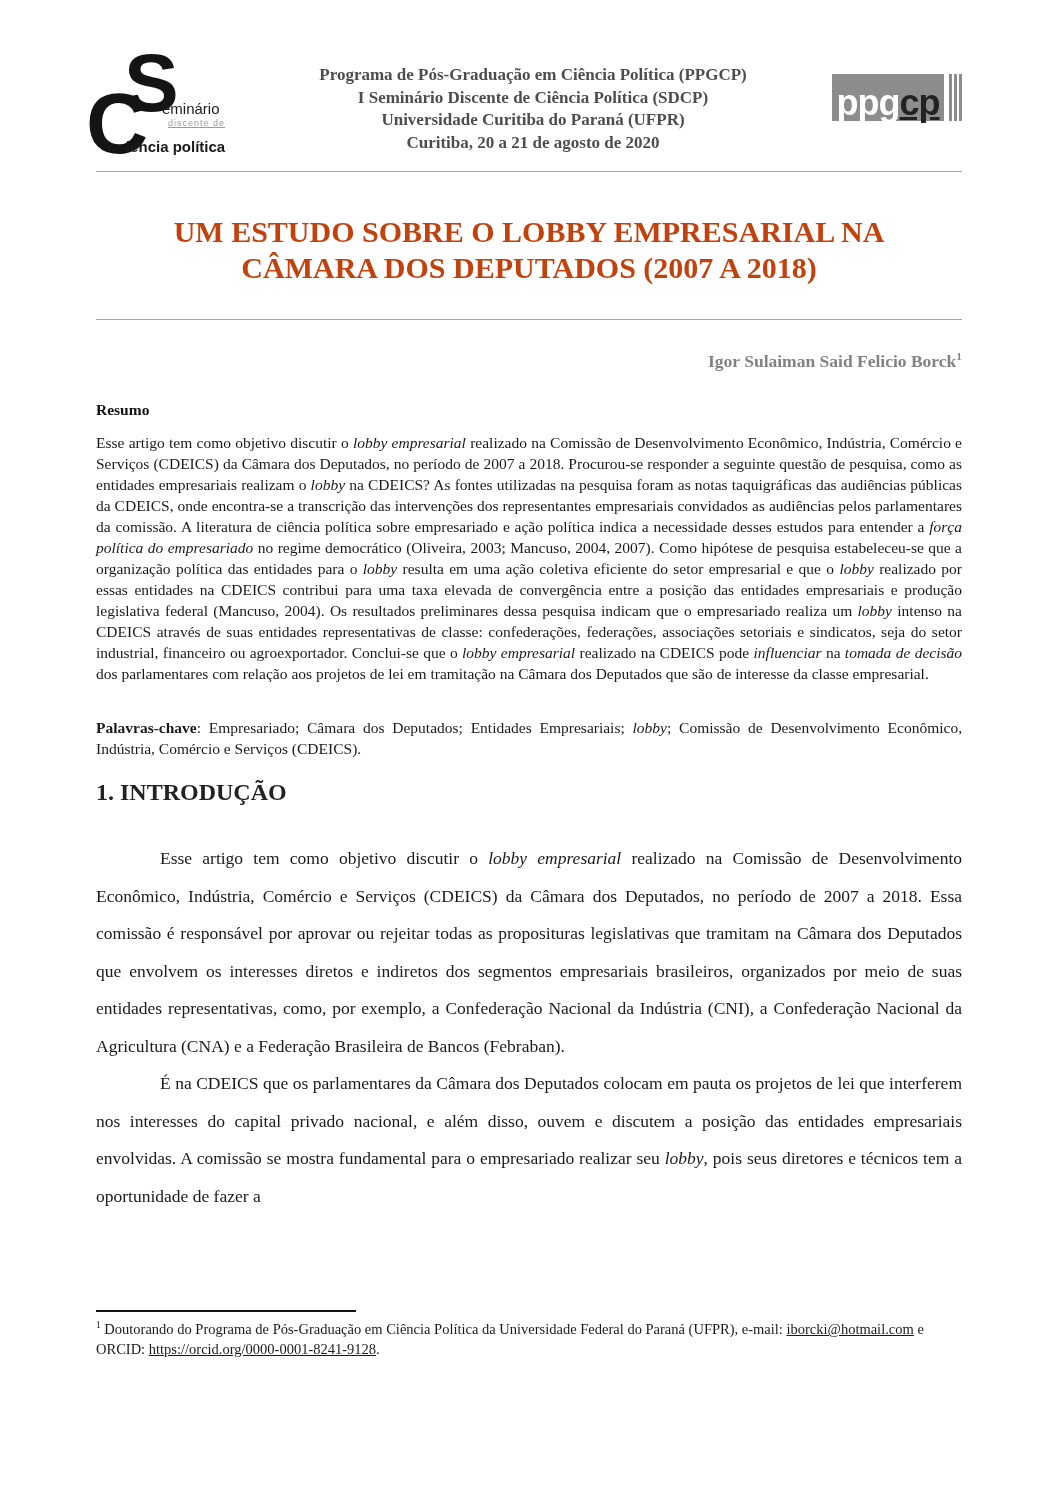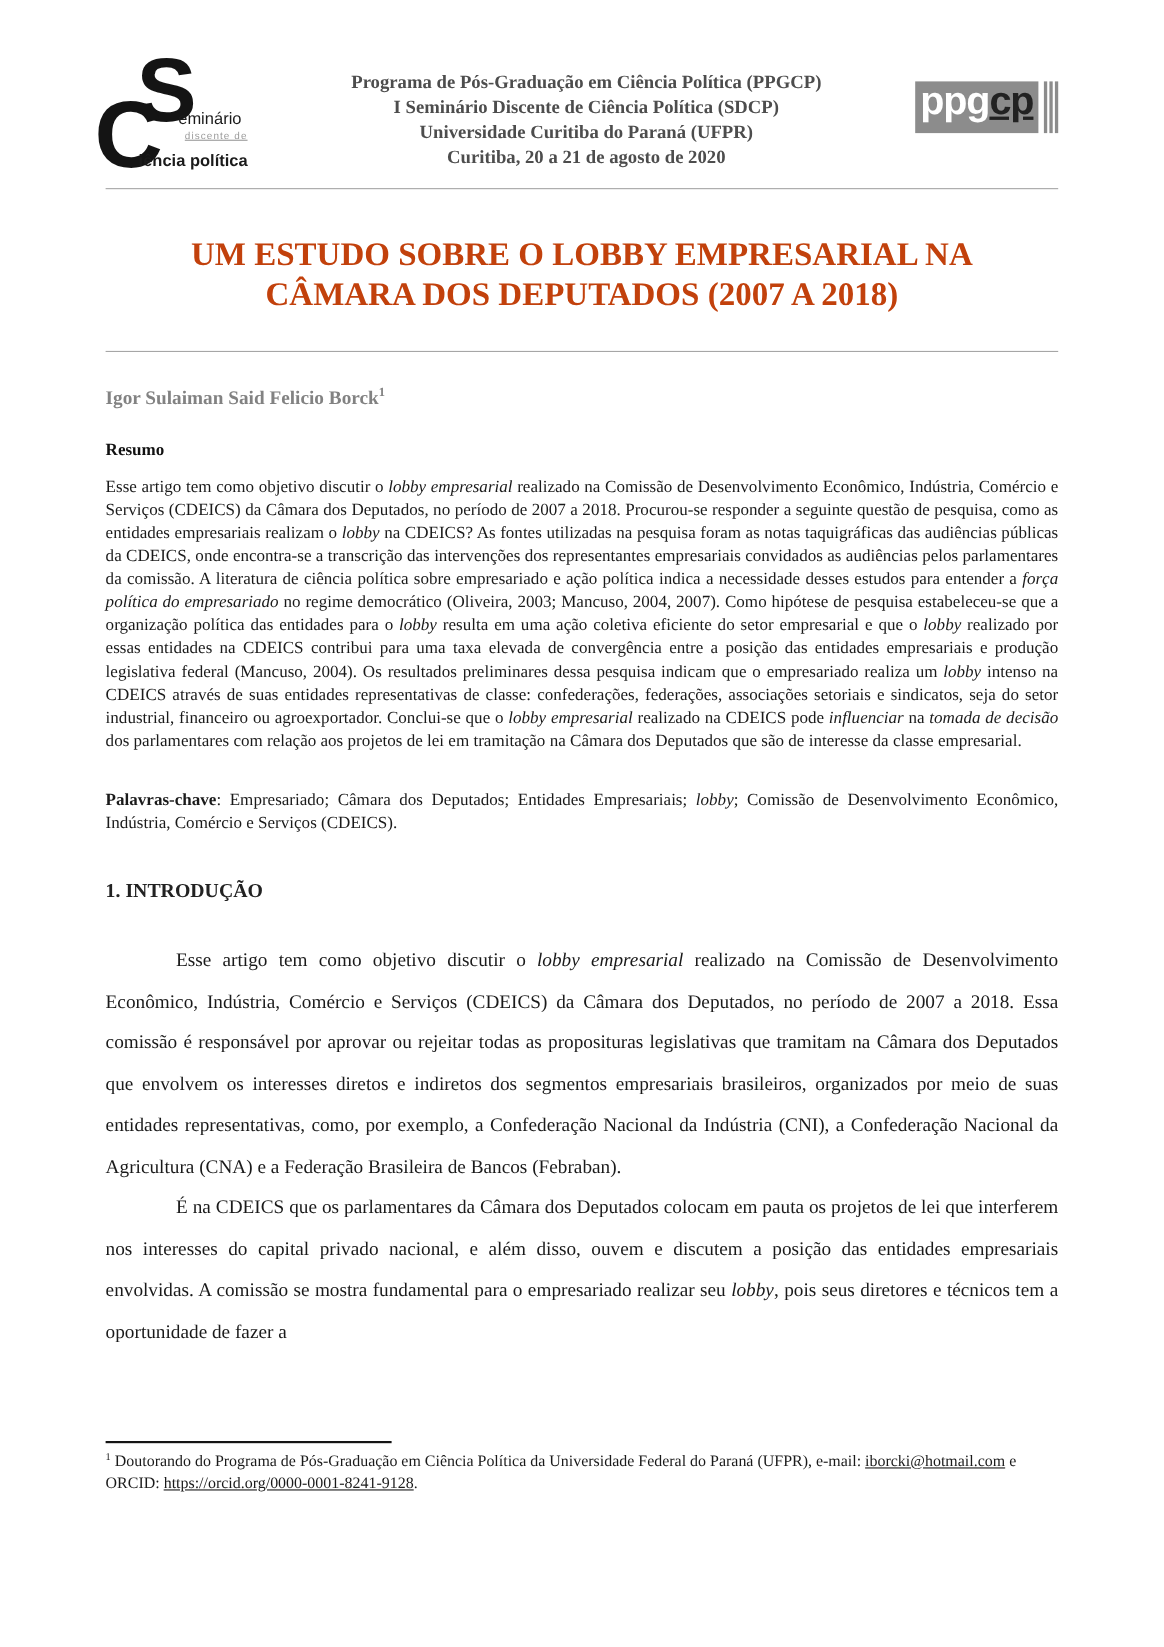--- a/index.html
+++ b/index.html
@@ -22,47 +22,47 @@
   .glyph-c { position:absolute; top:20px; left:-10px; font-size:86px; font-weight:700; color:#141414; }
   .txt-seminario { position:absolute; top:46px; left:66px; font-size:15px; color:#1a1a1a; white-space:nowrap; }
   .txt-discente  { position:absolute; top:64px; left:72px; font-size:9px; color:#9a9a9a; letter-spacing:1px; white-space:nowrap;text-decoration:underline; }
   .txt-ciencia   { position:absolute; top:84px; left:30px; font-size:15px; font-weight:700; color:#1a1a1a; white-space:nowrap; }
 
   .center-block { flex:1; text-align:center; padding-top:10px;
                   font-weight:bold; font-size:17px; line-height:22.5px; color:#4d4d4d; }
 
   .logo-right { flex:none; margin-top:20px; display:flex; align-items:flex-start; }
   .ppg-box { width:112px; height:47px; background:#8c8c8c;
-             display:flex; align-items:flex-start; justify-content:center;
+             display:flex; align-items:flex-end; justify-content:center;
              font-family:"Liberation Sans", sans-serif; font-weight:bold;
              font-size:36px; line-height:1; letter-spacing:-1px; }
   .ppg-white { color:#ffffff; }
   .ppg-dark  { color:#222222;text-decoration:underline; }
   .stripes { display:flex; margin-left:3px; }
   .stripe { width:3px; height:47px; background:#8c8c8c; margin-left:2px; }
 
   
   .rule { border:none; border-top:1px solid #a6a6a6; margin:0; }
   .rule-1 { margin-top:3px; }
   .rule-2 { margin-top:33px; }
 
   
   .title { margin:42px auto 0 auto; max-width:800px; text-align:center;
            font-size:30px; line-height:36px; font-weight:bold; color:#c2410c; }
 
-  .author { margin-top:31px; font-weight:bold;
+  .author { margin-top:31px; text-align:right; font-weight:bold;
             color:#828282; font-size:17.5px; }
 
   
   .resumo-h { margin-top:29px; text-align:left; font-weight:bold; font-size:15.5px; color:#111; }
   .abstract { margin-top:13px; text-align:justify; font-size:15.5px; line-height:21px; }
   .keywords { margin-top:33px; text-align:justify; font-size:15.5px; line-height:21px; }
 
   
-  .section-h { margin-top:40px; font-weight:bold; font-size:18px; color:#222; }
+  .section-h { margin-top:20px; font-weight:bold; font-size:24px; color:#222; }
   .body-para { margin:34px 0 0 0; text-align:justify; font-size:17.5px;
                line-height:37.5px; text-indent:64px; }
   .body-para.cont { margin-top:0; }
 
   
   .footnote { position:absolute; left:96px; top:1310px; width:866px; }
   .fn-rule { width:260px; border:none; border-top:2px solid #141414; margin:0; }
   .fn-text { margin-top:7px; font-size:14.5px; line-height:20px; text-align:left; }
 
   

